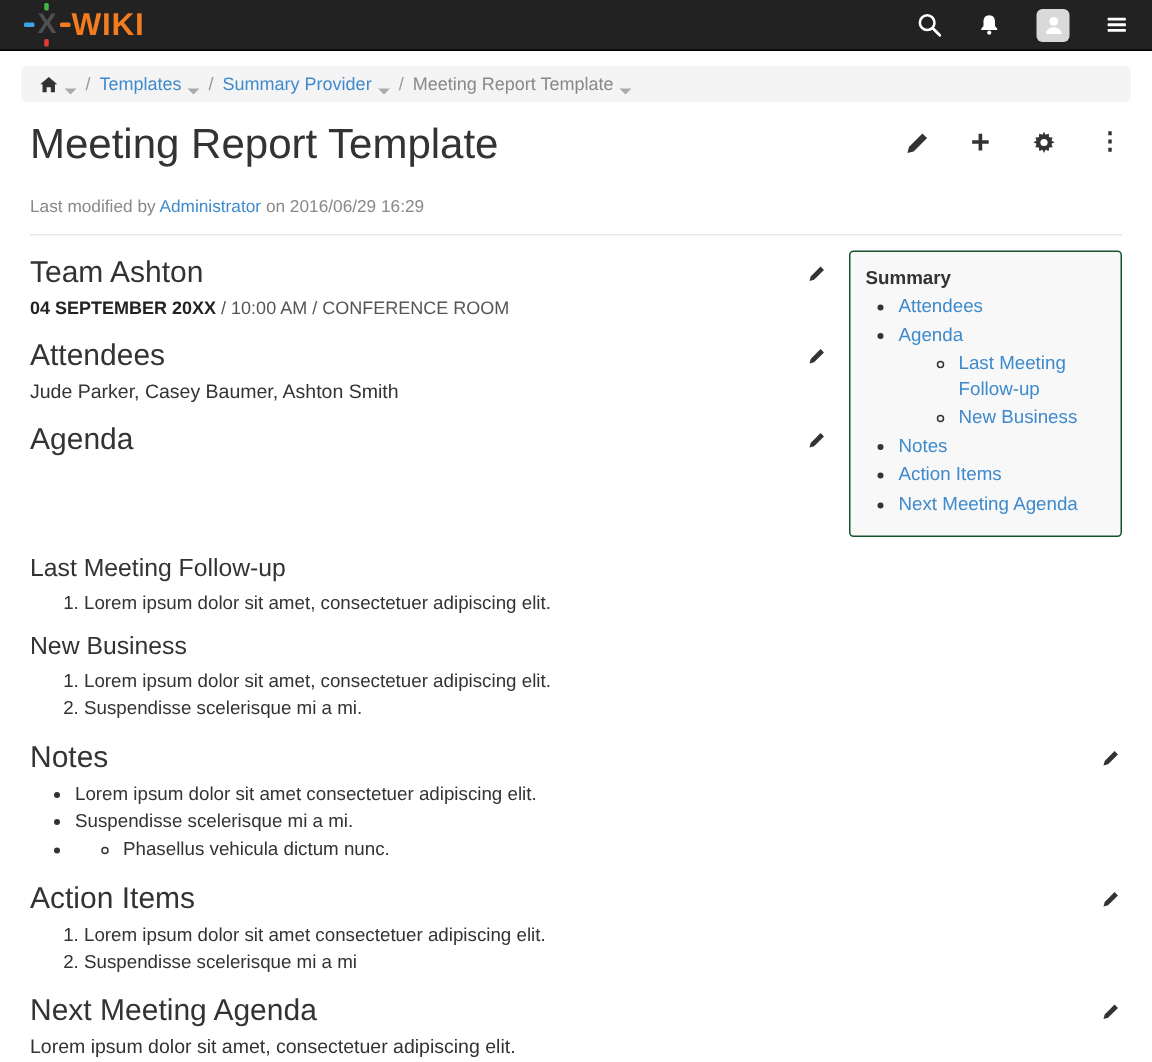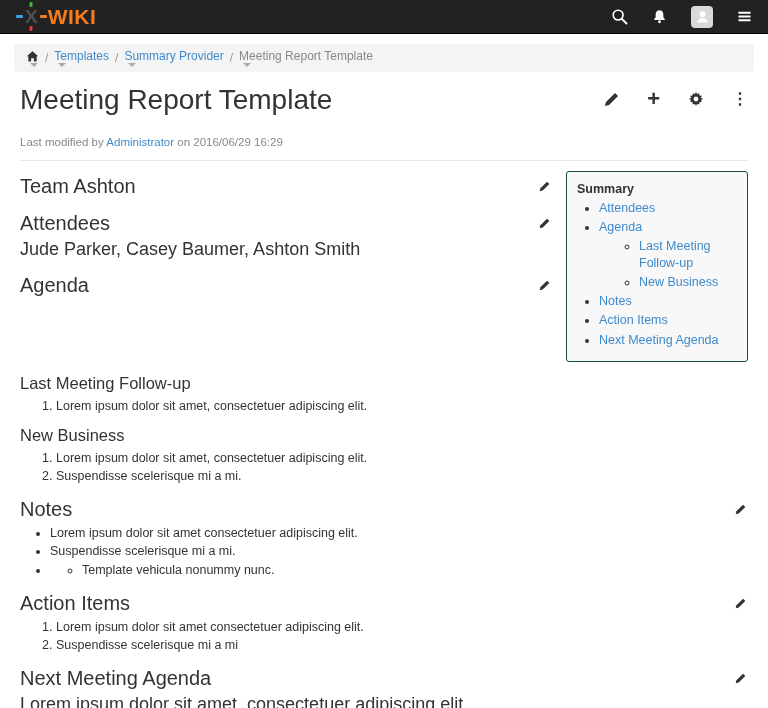--- a/index.html
+++ b/index.html
@@ -34,21 +34,21 @@
   .nav-icons { display:flex; align-items:center; gap:24px; }
   .nav-btn { background:none; border:none; padding:0; cursor:pointer; color:#fff; display:flex; align-items:center; }
   .avatar-box { width:22px; height:22px; background:#d9d9d9; border-radius:4px; display:flex; align-items:center; justify-content:center; }
 
   
   .breadcrumb {
     margin:10px 14px 0; background:#f4f4f4; border-radius:4px;
     padding:5px 12px; font-size:12px; color:#888;
     display:flex; align-items:center; flex-wrap:wrap;
   }
-  .crumb { display:inline-flex; align-items:flex-start;flex-direction:column; }
+  .crumb { display:inline-flex; align-items:flex-end; }
   .crumb a { color:#3e8acc; }
   .crumb .current { color:#888; }
   .caret { display:inline-block; width:0; height:0; border-left:4px solid transparent;
            border-right:4px solid transparent; border-top:4px solid #aaa; margin-left:4px; cursor:pointer; }
   .sep { margin:0 6px; color:#999; }
 
   
   .title-row { display:flex; justify-content:space-between; align-items:flex-start; padding:0 20px; margin-top:13px; }
   .page-title { font-size:28px; font-weight:400; color:#333; margin:0; line-height:1.1; }
   .page-actions { display:flex; align-items:center; gap:28px; margin-top:6px; }
@@ -63,21 +63,21 @@
   .main { flex:1 1 auto; padding:0 20px; }
   .content-top { display:flex; margin-top:10px; }
   .content-left { flex:1 1 auto; padding-right:14px; }
   .h2row { display:flex; justify-content:space-between; align-items:center; margin:14px 0 4px; }
   .h2row:first-child { margin-top:4px; }
   h2 { font-size:20px; font-weight:400; color:#333; margin:0; line-height:1.15; }
   h3 { font-size:16.5px; font-weight:400; color:#333; margin:12px 0 2px; line-height:1.2; }
   .sec-edit { background:none; border:none; padding:2px; cursor:pointer; color:#333; display:flex; }
   .meta-line { font-size:12px; color:#555; margin-top:1px; }
   .meta-line strong { color:#222; }
-  .plain-text { font-size:18px; color:#333; margin-top:4px; }
+  .plain-text { font-size:13px; color:#333; margin-top:4px; }
   ol { margin:4px 0 0; padding-left:36px; font-size:12.5px; }
   ul.body-list { margin:4px 0 0; padding-left:30px; font-size:12.5px; }
   li { margin:2px 0; line-height:1.3; }
   ul.nested { list-style:circle; margin:2px 0 0; padding-left:32px; }
 
   
   .summary-panel {
     flex:0 0 182px; width:182px; align-self:flex-start;
     background:#f8f8f8; border:1px solid #14532d; border-radius:3px;
     padding:10px 8px 10px 10px; font-size:12.5px;
@@ -219,20 +219,23 @@
     <div class="content-left">
 
       <div class="h2row">
         <h2>Team Ashton</h2>
         <button class="sec-edit">
           <svg class="icon" width="11" height="11" fill="currentColor">
               <use href="#i-pencil"></use>
             </svg>
         </button>
       </div>
+      <div class="meta-line">
+        <strong>04 SEPTEMBER 20XX</strong><span> / 10:00 AM / CONFERENCE ROOM</span>
+      </div>
 
       <div class="h2row">
         <h2>Attendees</h2>
         <button class="sec-edit">
           <svg class="icon" width="11" height="11" fill="currentColor">
               <use href="#i-pencil"></use>
             </svg>
         </button>
       </div>
       <div class="plain-text">Jude Parker, Casey Baumer, Ashton Smith</div>
@@ -282,21 +285,21 @@
       <svg class="icon" width="11" height="11" fill="currentColor">
           <use href="#i-pencil"></use>
         </svg>
     </button>
   </div>
   <ul class="body-list">
     <li>Lorem ipsum dolor sit amet consectetuer adipiscing elit.</li>
     <li>Suspendisse scelerisque mi a mi.</li>
     <li>
       <ul class="nested">
-        <li>Template vehicula nonummy nunc.</li>
+        <li>Phasellus vehicula dictum nunc.</li>
       </ul>
     </li>
   </ul>
 
   <div class="h2row">
     <h2>Action Items</h2>
     <button class="sec-edit">
       <svg class="icon" width="11" height="11" fill="currentColor">
           <use href="#i-pencil"></use>
         </svg>

